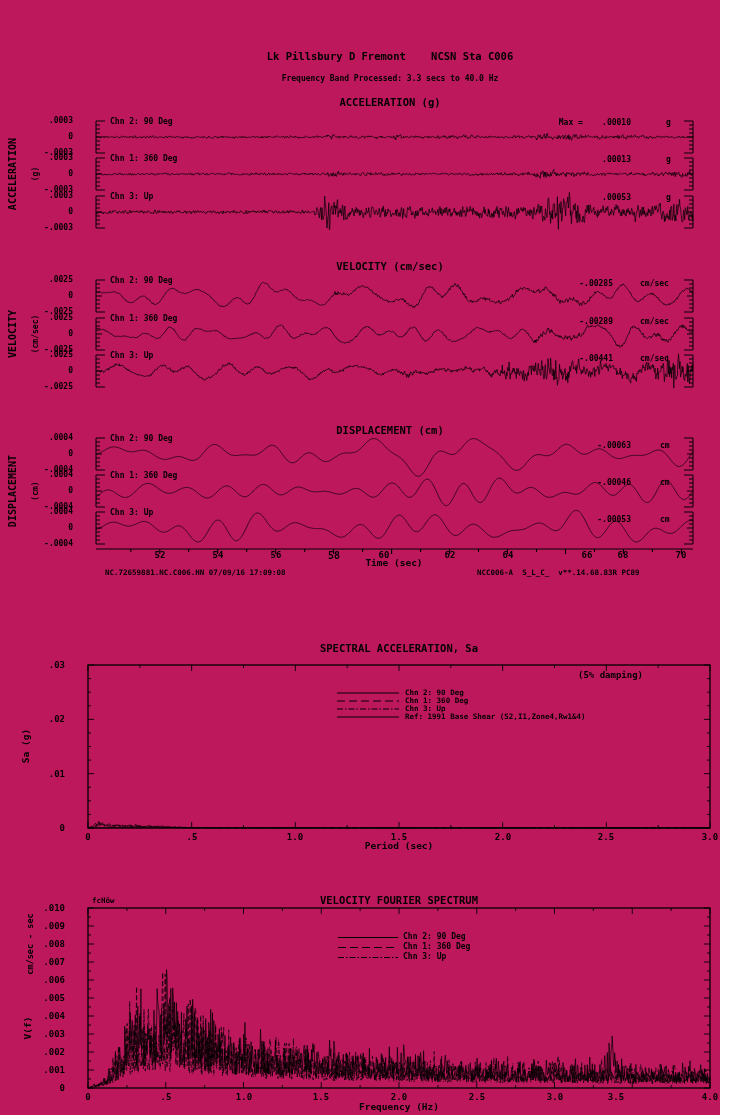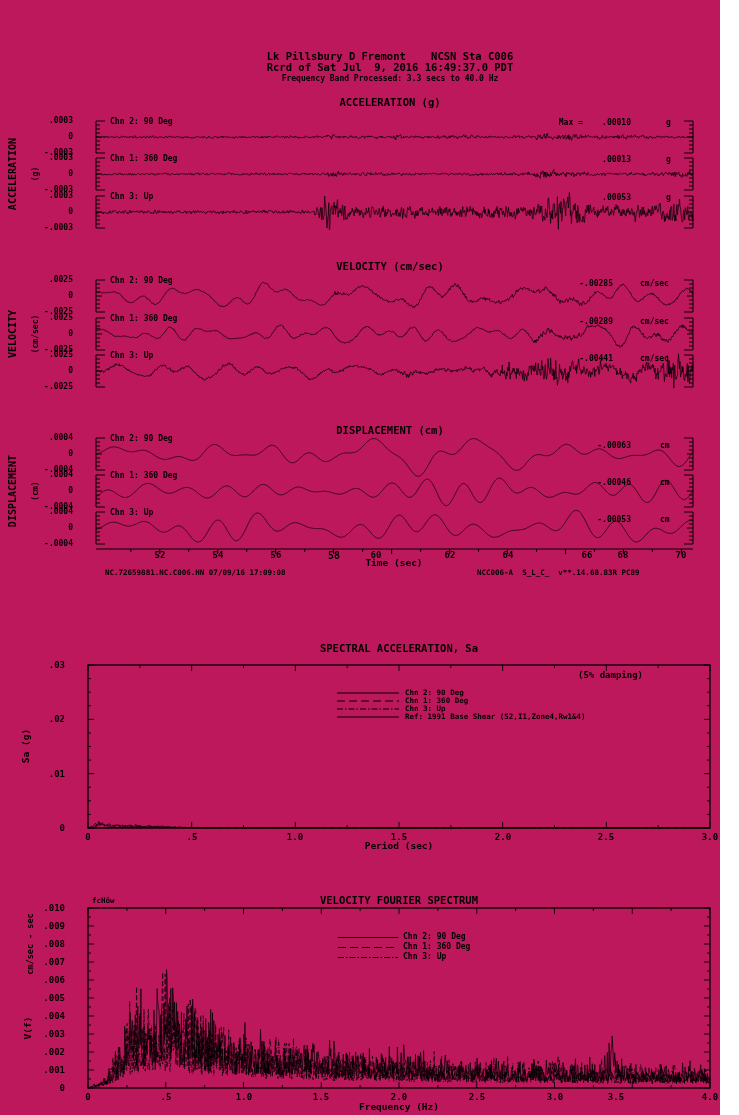--- a/index.html
+++ b/index.html
@@ -59,21 +59,20 @@
       <path d=" M88,908 v6 M88,1088 v-6 M165.75,908 v6 M165.75,1088 v-6 M243.5,908 v6 M243.5,1088 v-6 M321.25,908 v6 M321.25,1088 v-6 M399,908 v6 M399,1088 v-6 M476.75,908 v6 M476.75,1088 v-6 M554.5,908 v6 M554.5,1088 v-6 M632.25,908 v6 M632.25,1088 v-6 M710,908 v6 M710,1088 v-6 M126.875,908 v3 M126.875,1088 v-3 M204.625,908 v3 M204.625,1088 v-3 M282.375,908 v3 M282.375,1088 v-3 M360.125,908 v3 M360.125,1088 v-3 M437.875,908 v3 M437.875,1088 v-3 M515.625,908 v3 M515.625,1088 v-3 M593.375,908 v3 M593.375,1088 v-3 M671.125,908 v3 M671.125,1088 v-3 M88,1088 h6 M710,1088 h-6 M88,1070 h6 M710,1070 h-6 M88,1052 h6 M710,1052 h-6 M88,1034 h6 M710,1034 h-6 M88,1016 h6 M710,1016 h-6 M88,998 h6 M710,998 h-6 M88,980 h6 M710,980 h-6 M88,962 h6 M710,962 h-6 M88,944 h6 M710,944 h-6 M88,926 h6 M710,926 h-6 M88,908 h6 M710,908 h-6 M88,1079 h3 M710,1079 h-3 M88,1061 h3 M710,1061 h-3 M88,1043 h3 M710,1043 h-3 M88,1025 h3 M710,1025 h-3 M88,1007 h3 M710,1007 h-3 M88,989 h3 M710,989 h-3 M88,971 h3 M710,971 h-3 M88,953 h3 M710,953 h-3 M88,935 h3 M710,935 h-3 M88,917 h3 M710,917 h-3" fill="none" stroke="#000" stroke-width="0.9"></path>
       <path d="M88.0,1088.0L88.6,1087.9L89.2,1087.3L89.9,1087.2L90.5,1087.3L91.1,1086.1L91.7,1087.1L92.4,1086.6L93.0,1086.1L93.6,1085.0L94.2,1083.9L94.8,1086.1L95.5,1085.5L96.1,1085.7L96.7,1086.5L97.3,1085.4L98.0,1084.3L98.6,1086.4L99.2,1085.9L99.8,1083.5L100.5,1084.7L101.1,1082.9L101.7,1084.8L102.3,1085.0L102.9,1085.1L103.6,1078.5L104.2,1082.5L104.8,1078.2L105.4,1083.3L106.1,1081.0L106.7,1084.1L107.3,1080.4L107.9,1082.6L108.5,1069.1L109.2,1068.4L109.8,1083.5L110.4,1082.1L111.0,1078.3L111.7,1080.9L112.3,1072.4L112.9,1068.9L113.5,1071.1L114.2,1062.4L114.8,1065.2L115.4,1051.4L116.0,1080.5L116.6,1074.5L117.3,1060.8L117.9,1079.9L118.5,1077.9L119.1,1050.4L119.8,1047.7L120.4,1061.5L121.0,1071.5L121.6,1064.2L122.2,1064.6L122.9,1071.2L123.5,1074.2L124.1,1069.3L124.7,1026.0L125.4,1051.3L126.0,1065.6L126.6,1044.8L127.2,1051.5L127.8,1063.4L128.5,1065.9L129.1,1050.9L129.7,1030.5L130.3,1012.9L131.0,1053.6L131.6,1030.3L132.2,1020.5L132.8,1034.7L133.5,1059.1L134.1,1048.0L134.7,1039.2L135.3,1014.9L135.9,1028.2L136.6,1065.6L137.2,1027.0L137.8,1006.5L138.4,1046.3L139.1,1047.7L139.7,1016.3L140.3,1044.6L140.9,988.8L141.5,1053.7L142.2,1057.0L142.8,1065.0L143.4,1064.9L144.0,1026.0L144.7,1066.1L145.3,1060.5L145.9,1047.0L146.5,1043.0L147.1,1054.9L147.8,1025.4L148.4,1039.7L149.0,1028.9L149.6,1048.1L150.3,1058.3L150.9,1036.6L151.5,1049.8L152.1,1065.2L152.8,1062.1L153.4,1041.0L154.0,1010.2L154.6,1041.6L155.2,1069.7L155.9,1054.8L156.5,1035.3L157.1,988.5L157.7,1000.5L158.4,1008.2L159.0,1010.7L159.6,1028.6L160.2,1047.4L160.8,1014.5L161.5,1058.3L162.1,1051.8L162.7,1054.4L163.3,1035.9L164.0,1003.2L164.6,1040.5L165.2,1024.9L165.8,1034.2L166.5,969.5L167.1,977.2L167.7,1038.2L168.3,1029.5L168.9,1003.6L169.6,1033.8L170.2,1060.7L170.8,988.5L171.4,1052.5L172.1,1016.7L172.7,987.9L173.3,998.0L173.9,1029.7L174.5,1001.9L175.2,1048.4L175.8,1033.0L176.4,1002.6L177.0,1036.8L177.7,1011.4L178.3,1047.3L178.9,1039.5L179.5,1024.3L180.1,1058.0L180.8,1065.3L181.4,1012.3L182.0,1064.9L182.6,1058.6L183.3,1058.5L183.9,1042.9L184.5,1065.6L185.1,1048.5L185.8,1019.3L186.4,1036.1L187.0,1006.1L187.6,1048.1L188.2,1059.6L188.9,1046.9L189.5,1040.7L190.1,1059.3L190.7,1045.4L191.4,1005.8L192.0,1058.3L192.6,999.2L193.2,1012.3L193.8,1039.3L194.5,1012.3L195.1,1070.4L195.7,1049.4L196.3,1057.7L197.0,1020.9L197.6,1034.0L198.2,1065.0L198.8,1032.8L199.4,1045.0L200.1,1063.0L200.7,1059.4L201.3,1027.5L201.9,1058.3L202.6,1041.0L203.2,1026.8L203.8,1035.6L204.4,1055.3L205.1,1071.1L205.7,1018.6L206.3,1039.4L206.9,1066.7L207.5,1037.4L208.2,1071.9L208.8,1022.4L209.4,1032.7L210.0,1071.3L210.7,1009.3L211.3,1061.2L211.9,1050.0L212.5,1012.6L213.1,1064.4L213.8,1020.6L214.4,1054.1L215.0,1062.3L215.6,1060.4L216.3,1055.8L216.9,1044.6L217.5,1058.9L218.1,1034.4L218.8,1051.8L219.4,1028.7L220.0,1065.6L220.6,1041.2L221.2,1065.0L221.9,1065.4L222.5,1049.2L223.1,1072.8L223.7,1071.3L224.4,1062.2L225.0,1035.6L225.6,1068.1L226.2,1067.4L226.8,1068.9L227.5,1059.5L228.1,1046.9L228.7,1064.4L229.3,1054.4L230.0,1045.9L230.6,1036.9L231.2,1057.1L231.8,1066.5L232.4,1072.8L233.1,1065.1L233.7,1042.5L234.3,1046.6L234.9,1060.1L235.6,1075.0L236.2,1056.7L236.8,1074.0L237.4,1058.1L238.1,1051.2L238.7,1053.3L239.3,1073.3L239.9,1037.7L240.5,1041.1L241.2,1056.8L241.8,1066.1L242.4,1054.0L243.0,1073.2L243.7,1034.2L244.3,1059.7L244.9,1022.4L245.5,1043.9L246.1,1074.6L246.8,1062.2L247.4,1047.7L248.0,1063.6L248.6,1075.2L249.3,1057.6L249.9,1072.7L250.5,1062.3L251.1,1041.6L251.7,1063.3L252.4,1046.0L253.0,1055.5L253.6,1067.3L254.2,1063.3L254.9,1071.2L255.5,1050.0L256.1,1057.2L256.7,1073.4L257.4,1064.0L258.0,1073.3L258.6,1050.7L259.2,1058.5L259.8,1056.4L260.5,1029.3L261.1,1047.7L261.7,1069.3L262.3,1063.7L263.0,1041.2L263.6,1052.0L264.2,1071.4L264.8,1064.0L265.4,1074.6L266.1,1074.6L266.7,1069.7L267.3,1052.7L267.9,1073.7L268.6,1064.2L269.2,1073.9L269.8,1058.5L270.4,1059.3L271.1,1063.7L271.7,1067.3L272.3,1059.3L272.9,1056.2L273.5,1060.9L274.2,1065.0L274.8,1063.9L275.4,1040.8L276.0,1061.5L276.7,1058.6L277.3,1067.9L277.9,1062.4L278.5,1074.4L279.1,1060.7L279.8,1076.4L280.4,1077.3L281.0,1061.0L281.6,1075.4L282.3,1074.5L282.9,1069.8L283.5,1078.2L284.1,1069.8L284.7,1048.6L285.4,1063.1L286.0,1075.9L286.6,1062.0L287.2,1068.9L287.9,1061.4L288.5,1072.6L289.1,1054.9L289.7,1077.9L290.4,1052.7L291.0,1048.9L291.6,1073.6L292.2,1072.9L292.8,1067.4L293.5,1056.6L294.1,1063.6L294.7,1074.1L295.3,1072.0L296.0,1062.2L296.6,1060.1L297.2,1077.0L297.8,1072.9L298.4,1067.6L299.1,1062.5L299.7,1059.4L300.3,1067.9L300.9,1053.3L301.6,1053.8L302.2,1073.8L302.8,1061.1L303.4,1053.3L304.1,1045.2L304.7,1045.5L305.3,1071.3L305.9,1049.0L306.5,1072.0L307.2,1045.3L307.8,1069.9L308.4,1052.8L309.0,1072.3L309.7,1066.7L310.3,1060.6L310.9,1073.0L311.5,1049.6L312.1,1061.4L312.8,1043.5L313.4,1052.2L314.0,1044.6L314.6,1061.4L315.3,1072.4L315.9,1076.8L316.5,1055.3L317.1,1052.1L317.7,1067.0L318.4,1074.3L319.0,1063.7L319.6,1062.7L320.2,1073.8L320.9,1067.9L321.5,1063.0L322.1,1077.6L322.7,1058.5L323.4,1073.3L324.0,1072.4L324.6,1066.6L325.2,1060.8L325.8,1074.6L326.5,1072.0L327.1,1070.7L327.7,1064.6L328.3,1074.5L329.0,1058.2L329.6,1040.2L330.2,1056.3L330.8,1048.8L331.4,1065.0L332.1,1075.3L332.7,1059.0L333.3,1062.8L333.9,1041.1L334.6,1048.4L335.2,1061.5L335.8,1078.6L336.4,1059.5L337.0,1074.3L337.7,1067.7L338.3,1054.5L338.9,1067.6L339.5,1076.4L340.2,1060.6L340.8,1070.1L341.4,1070.8L342.0,1077.2L342.7,1069.6L343.3,1054.3L343.9,1072.4L344.5,1075.6L345.1,1067.4L345.8,1079.8L346.4,1052.9L347.0,1060.7L347.6,1075.3L348.3,1079.3L348.9,1064.8L349.5,1075.2L350.1,1062.0L350.7,1066.2L351.4,1080.1L352.0,1078.4L352.6,1060.4L353.2,1055.7L353.9,1067.8L354.5,1069.8L355.1,1065.2L355.7,1056.3L356.4,1076.2L357.0,1071.1L357.6,1056.6L358.2,1056.2L358.8,1068.6L359.5,1071.8L360.1,1070.8L360.7,1073.1L361.3,1071.4L362.0,1077.1L362.6,1073.8L363.2,1054.4L363.8,1073.0L364.4,1057.4L365.1,1075.2L365.7,1064.7L366.3,1070.8L366.9,1071.9L367.6,1066.3L368.2,1068.4L368.8,1075.5L369.4,1048.4L370.0,1073.5L370.7,1078.8L371.3,1075.7L371.9,1071.3L372.5,1072.9L373.2,1072.5L373.8,1065.7L374.4,1079.2L375.0,1078.7L375.7,1069.5L376.3,1057.2L376.9,1063.3L377.5,1059.5L378.1,1064.9L378.8,1072.1L379.4,1063.6L380.0,1080.5L380.6,1075.2L381.3,1053.6L381.9,1067.5L382.5,1069.4L383.1,1078.2L383.7,1076.8L384.4,1062.3L385.0,1071.1L385.6,1057.5L386.2,1071.9L386.9,1077.4L387.5,1071.0L388.1,1075.0L388.7,1066.3L389.3,1046.7L390.0,1070.0L390.6,1072.0L391.2,1077.5L391.8,1074.6L392.5,1065.4L393.1,1071.7L393.7,1079.3L394.3,1066.5L395.0,1069.1L395.6,1064.8L396.2,1062.8L396.8,1073.0L397.4,1047.3L398.1,1066.8L398.7,1079.2L399.3,1080.5L399.9,1081.1L400.6,1063.8L401.2,1052.8L401.8,1080.8L402.4,1080.7L403.0,1066.1L403.7,1044.7L404.3,1052.7L404.9,1061.6L405.5,1061.0L406.2,1065.4L406.8,1075.8L407.4,1069.4L408.0,1056.5L408.7,1064.2L409.3,1076.7L409.9,1057.5L410.5,1056.4L411.1,1070.5L411.8,1075.0L412.4,1079.8L413.0,1073.1L413.6,1061.5L414.3,1067.8L414.9,1067.9L415.5,1054.3L416.1,1079.3L416.7,1078.1L417.4,1078.4L418.0,1055.8L418.6,1067.0L419.2,1070.8L419.9,1058.6L420.5,1052.5L421.1,1058.2L421.7,1081.1L422.3,1076.7L423.0,1072.7L423.6,1050.7L424.2,1077.2L424.8,1060.8L425.5,1072.6L426.1,1069.7L426.7,1078.6L427.3,1070.5L428.0,1080.1L428.6,1070.5L429.2,1066.7L429.8,1075.0L430.4,1075.1L431.1,1069.4L431.7,1077.2L432.3,1079.0L432.9,1077.0L433.6,1069.2L434.2,1075.3L434.8,1080.6L435.4,1077.1L436.0,1079.3L436.7,1080.1L437.3,1074.2L437.9,1081.4L438.5,1075.7L439.2,1074.1L439.8,1077.8L440.4,1075.0L441.0,1058.9L441.6,1079.5L442.3,1071.8L442.9,1077.9L443.5,1073.0L444.1,1078.3L444.8,1058.8L445.4,1055.1L446.0,1063.9L446.6,1073.1L447.3,1060.7L447.9,1070.0L448.5,1073.7L449.1,1068.0L449.7,1066.4L450.4,1066.3L451.0,1070.9L451.6,1068.9L452.2,1071.1L452.9,1079.4L453.5,1076.7L454.1,1074.6L454.7,1072.7L455.3,1079.7L456.0,1078.4L456.6,1078.4L457.2,1081.3L457.8,1080.0L458.5,1065.9L459.1,1077.7L459.7,1064.7L460.3,1069.8L461.0,1077.8L461.6,1061.3L462.2,1072.8L462.8,1076.5L463.4,1080.3L464.1,1078.1L464.7,1074.7L465.3,1068.7L465.9,1065.2L466.6,1082.2L467.2,1075.5L467.8,1077.2L468.4,1081.5L469.0,1072.5L469.7,1069.6L470.3,1062.6L470.9,1074.0L471.5,1080.5L472.2,1072.8L472.8,1080.1L473.4,1069.3L474.0,1070.5L474.6,1078.3L475.3,1066.4L475.9,1072.8L476.5,1073.1L477.1,1058.1L477.8,1078.8L478.4,1078.3L479.0,1064.4L479.6,1081.6L480.3,1077.7L480.9,1075.8L481.5,1077.1L482.1,1073.6L482.7,1073.3L483.4,1075.9L484.0,1080.4L484.6,1079.8L485.2,1082.4L485.9,1071.3L486.5,1069.7L487.1,1079.8L487.7,1072.1L488.3,1077.3L489.0,1069.2L489.6,1067.2L490.2,1072.1L490.8,1079.1L491.5,1060.1L492.1,1078.1L492.7,1078.7L493.3,1075.3L493.9,1079.8L494.6,1077.1L495.2,1072.8L495.8,1062.9L496.4,1058.3L497.1,1080.1L497.7,1081.5L498.3,1061.0L498.9,1068.2L499.6,1078.4L500.2,1075.7L500.8,1078.3L501.4,1073.3L502.0,1064.7L502.7,1079.7L503.3,1064.6L503.9,1061.3L504.5,1079.4L505.2,1075.1L505.8,1077.3L506.4,1075.1L507.0,1069.6L507.6,1063.5L508.3,1073.4L508.9,1078.2L509.5,1080.0L510.1,1080.8L510.8,1078.9L511.4,1071.0L512.0,1067.0L512.6,1079.1L513.3,1077.4L513.9,1077.6L514.5,1078.1L515.1,1070.2L515.7,1075.0L516.4,1081.8L517.0,1075.0L517.6,1068.2L518.2,1082.5L518.9,1064.0L519.5,1072.5L520.1,1061.5L520.7,1076.5L521.3,1081.3L522.0,1082.0L522.6,1078.1L523.2,1078.5L523.8,1081.6L524.5,1068.8L525.1,1074.0L525.7,1080.3L526.3,1081.0L526.9,1081.1L527.6,1076.1L528.2,1073.2L528.8,1071.6L529.4,1077.7L530.1,1071.1L530.7,1080.0L531.3,1078.7L531.9,1063.5L532.6,1074.4L533.2,1079.9L533.8,1059.2L534.4,1077.2L535.0,1075.9L535.7,1066.6L536.3,1077.3L536.9,1067.7L537.5,1075.9L538.2,1080.8L538.8,1065.9L539.4,1080.2L540.0,1080.3L540.6,1069.8L541.3,1067.0L541.9,1074.6L542.5,1068.9L543.1,1077.3L543.8,1075.8L544.4,1076.7L545.0,1082.1L545.6,1079.5L546.3,1060.0L546.9,1068.4L547.5,1075.1L548.1,1071.6L548.7,1067.3L549.4,1072.6L550.0,1074.9L550.6,1078.2L551.2,1077.8L551.9,1079.7L552.5,1079.5L553.1,1082.7L553.7,1080.2L554.3,1071.9L555.0,1063.1L555.6,1063.3L556.2,1070.3L556.8,1079.5L557.5,1074.0L558.1,1069.2L558.7,1075.6L559.3,1075.7L559.9,1080.2L560.6,1077.5L561.2,1083.0L561.8,1082.7L562.4,1078.9L563.1,1062.6L563.7,1074.9L564.3,1081.6L564.9,1074.5L565.6,1082.3L566.2,1071.4L566.8,1070.4L567.4,1081.5L568.0,1076.1L568.7,1081.5L569.3,1076.1L569.9,1074.3L570.5,1065.8L571.2,1069.9L571.8,1075.8L572.4,1082.8L573.0,1066.0L573.6,1073.6L574.3,1082.5L574.9,1066.9L575.5,1058.8L576.1,1081.0L576.8,1077.1L577.4,1064.9L578.0,1066.9L578.6,1080.4L579.2,1075.5L579.9,1073.0L580.5,1079.3L581.1,1067.4L581.7,1080.3L582.4,1076.5L583.0,1079.8L583.6,1075.3L584.2,1080.7L584.9,1064.9L585.5,1080.4L586.1,1077.8L586.7,1080.2L587.3,1064.7L588.0,1082.4L588.6,1072.9L589.2,1070.2L589.8,1057.2L590.5,1080.7L591.1,1070.4L591.7,1077.4L592.3,1063.7L592.9,1082.5L593.6,1078.8L594.2,1080.8L594.8,1064.5L595.4,1081.0L596.1,1082.6L596.7,1075.5L597.3,1072.6L597.9,1078.7L598.6,1081.3L599.2,1075.1L599.8,1064.6L600.4,1068.6L601.0,1082.8L601.7,1072.3L602.3,1075.7L602.9,1071.4L603.5,1079.6L604.2,1066.5L604.8,1055.6L605.4,1069.5L606.0,1080.3L606.6,1080.6L607.3,1052.5L607.9,1072.5L608.5,1079.7L609.1,1042.9L609.8,1072.4L610.4,1067.8L611.0,1050.5L611.6,1049.5L612.2,1035.9L612.9,1049.4L613.5,1066.2L614.1,1063.6L614.7,1052.7L615.4,1061.8L616.0,1073.1L616.6,1070.4L617.2,1060.9L617.9,1076.8L618.5,1064.6L619.1,1077.5L619.7,1069.3L620.3,1074.5L621.0,1080.2L621.6,1058.7L622.2,1077.2L622.8,1066.0L623.5,1080.4L624.1,1078.2L624.7,1066.3L625.3,1066.8L625.9,1065.6L626.6,1072.4L627.2,1078.0L627.8,1076.5L628.4,1082.1L629.1,1079.9L629.7,1076.3L630.3,1072.6L630.9,1063.3L631.5,1078.5L632.2,1076.4L632.8,1077.8L633.4,1073.9L634.0,1082.3L634.7,1076.7L635.3,1082.5L635.9,1064.4L636.5,1078.8L637.2,1079.3L637.8,1077.0L638.4,1076.7L639.0,1077.0L639.6,1077.5L640.3,1080.1L640.9,1081.3L641.5,1074.4L642.1,1071.3L642.8,1071.7L643.4,1082.2L644.0,1081.2L644.6,1075.4L645.2,1078.1L645.9,1081.7L646.5,1072.0L647.1,1074.7L647.7,1074.5L648.4,1073.4L649.0,1077.0L649.6,1077.5L650.2,1080.7L650.9,1077.7L651.5,1068.9L652.1,1077.0L652.7,1071.9L653.3,1079.7L654.0,1071.6L654.6,1075.9L655.2,1082.3L655.8,1080.5L656.5,1075.9L657.1,1074.9L657.7,1081.3L658.3,1076.5L658.9,1072.3L659.6,1078.9L660.2,1082.5L660.8,1064.3L661.4,1065.7L662.1,1083.0L662.7,1080.5L663.3,1077.6L663.9,1074.4L664.5,1070.3L665.2,1066.8L665.8,1067.7L666.4,1065.8L667.0,1081.9L667.7,1079.9L668.3,1077.0L668.9,1075.4L669.5,1079.2L670.2,1081.5L670.8,1075.4L671.4,1076.0L672.0,1080.7L672.6,1080.5L673.3,1067.0L673.9,1082.5L674.5,1075.4L675.1,1080.6L675.8,1076.6L676.4,1083.5L677.0,1074.1L677.6,1079.3L678.2,1073.8L678.9,1081.2L679.5,1072.6L680.1,1080.3L680.7,1077.5L681.4,1081.0L682.0,1078.7L682.6,1062.9L683.2,1072.3L683.8,1071.1L684.5,1083.4L685.1,1067.1L685.7,1073.4L686.3,1071.9L687.0,1079.7L687.6,1079.9L688.2,1073.9L688.8,1066.1L689.5,1070.9L690.1,1060.7L690.7,1080.8L691.3,1081.7L691.9,1071.2L692.6,1083.4L693.2,1075.4L693.8,1081.2L694.4,1068.4L695.1,1071.4L695.7,1077.1L696.3,1080.3L696.9,1073.6L697.5,1074.3L698.2,1081.7L698.8,1079.9L699.4,1070.6L700.0,1073.3L700.7,1064.6L701.3,1077.1L701.9,1079.6L702.5,1073.7L703.2,1073.0L703.8,1082.9L704.4,1068.6L705.0,1076.8L705.6,1081.6L706.3,1077.4L706.9,1081.9L707.5,1073.3L708.1,1081.9L708.8,1083.0L709.4,1082.6L710.0,1078.0" fill="none" stroke="#000" stroke-width="0.7"></path>
       <path d="M88.0,1088.0L88.6,1087.8L89.2,1087.8L89.9,1087.5L90.5,1087.6L91.1,1087.0L91.7,1086.7L92.4,1087.5L93.0,1086.9L93.6,1085.4L94.2,1086.4L94.8,1086.1L95.5,1087.2L96.1,1086.8L96.7,1085.4L97.3,1086.6L98.0,1086.0L98.6,1084.2L99.2,1086.1L99.8,1086.6L100.5,1085.9L101.1,1081.9L101.7,1082.3L102.3,1085.7L102.9,1085.0L103.6,1086.0L104.2,1084.1L104.8,1082.8L105.4,1085.0L106.1,1081.4L106.7,1085.2L107.3,1078.4L107.9,1084.0L108.5,1075.5L109.2,1080.2L109.8,1078.8L110.4,1076.4L111.0,1075.8L111.7,1078.8L112.3,1076.4L112.9,1082.6L113.5,1068.4L114.2,1072.8L114.8,1072.1L115.4,1066.2L116.0,1055.3L116.6,1062.8L117.3,1078.1L117.9,1069.9L118.5,1065.7L119.1,1045.8L119.8,1059.1L120.4,1073.7L121.0,1075.0L121.6,1072.5L122.2,1061.9L122.9,1058.8L123.5,1070.1L124.1,1055.9L124.7,1069.7L125.4,1062.3L126.0,1045.2L126.6,1027.5L127.2,1023.5L127.8,1049.8L128.5,1056.3L129.1,1043.1L129.7,1001.4L130.3,1049.4L131.0,1043.2L131.6,1030.4L132.2,1052.2L132.8,1045.6L133.5,1038.4L134.1,1025.1L134.7,1070.7L135.3,1066.0L135.9,1037.5L136.6,986.5L137.2,1064.7L137.8,1036.1L138.4,1058.6L139.1,1029.3L139.7,1013.6L140.3,1016.9L140.9,1042.4L141.5,1048.4L142.2,1030.6L142.8,1053.0L143.4,1068.8L144.0,1009.6L144.7,1055.2L145.3,1071.1L145.9,1033.5L146.5,1051.5L147.1,1052.0L147.8,1022.6L148.4,1009.2L149.0,1027.3L149.6,1039.6L150.3,1056.0L150.9,1035.1L151.5,1051.4L152.1,1044.1L152.8,1038.6L153.4,1033.6L154.0,1062.8L154.6,1046.1L155.2,1031.5L155.9,1059.9L156.5,1041.6L157.1,1062.8L157.7,1051.1L158.4,1053.3L159.0,1064.7L159.6,1055.9L160.2,1058.7L160.8,1035.2L161.5,1062.0L162.1,993.7L162.7,972.3L163.3,1010.0L164.0,1061.4L164.6,1011.6L165.2,974.2L165.8,1011.0L166.5,1039.9L167.1,1068.0L167.7,1013.9L168.3,1027.6L168.9,1049.8L169.6,997.3L170.2,1053.2L170.8,1058.4L171.4,1045.6L172.1,1047.2L172.7,1032.5L173.3,1035.3L173.9,1023.7L174.5,1042.4L175.2,1022.6L175.8,1030.7L176.4,1039.3L177.0,1064.3L177.7,1066.5L178.3,1020.7L178.9,1024.2L179.5,1067.2L180.1,1053.8L180.8,1032.7L181.4,1041.0L182.0,1030.5L182.6,1034.1L183.3,1033.1L183.9,1013.5L184.5,1069.2L185.1,1064.3L185.8,1029.4L186.4,1054.8L187.0,1065.8L187.6,1060.5L188.2,1004.0L188.9,1070.5L189.5,1032.0L190.1,998.8L190.7,1008.4L191.4,1050.3L192.0,1016.0L192.6,1028.9L193.2,1065.8L193.8,1039.4L194.5,1058.3L195.1,1007.9L195.7,1007.7L196.3,1057.3L197.0,1029.3L197.6,1016.9L198.2,1058.0L198.8,1044.2L199.4,1035.8L200.1,1061.2L200.7,1015.2L201.3,1072.7L201.9,1054.7L202.6,1038.0L203.2,1054.8L203.8,1041.6L204.4,1030.6L205.1,1035.1L205.7,1071.3L206.3,1058.7L206.9,1060.4L207.5,1069.2L208.2,1066.9L208.8,1031.4L209.4,1034.4L210.0,1070.9L210.7,1056.1L211.3,1067.8L211.9,1034.4L212.5,1058.2L213.1,1051.0L213.8,1043.1L214.4,1051.3L215.0,1058.5L215.6,1026.4L216.3,1065.4L216.9,1047.9L217.5,1050.0L218.1,1048.1L218.8,1057.7L219.4,1043.7L220.0,1055.9L220.6,1070.7L221.2,1068.4L221.9,1031.8L222.5,1041.7L223.1,1039.6L223.7,1027.5L224.4,1059.7L225.0,1048.2L225.6,1055.3L226.2,1065.7L226.8,1050.6L227.5,1075.5L228.1,1049.3L228.7,1045.8L229.3,1063.2L230.0,1070.8L230.6,1059.9L231.2,1049.5L231.8,1064.6L232.4,1063.5L233.1,1052.4L233.7,1043.9L234.3,1072.7L234.9,1074.7L235.6,1051.6L236.2,1047.6L236.8,1071.4L237.4,1056.1L238.1,1058.0L238.7,1043.8L239.3,1041.2L239.9,1060.6L240.5,1056.9L241.2,1064.2L241.8,1072.9L242.4,1056.0L243.0,1064.1L243.7,1068.5L244.3,1072.0L244.9,1056.1L245.5,1061.9L246.1,1062.4L246.8,1074.1L247.4,1055.8L248.0,1043.9L248.6,1057.8L249.3,1044.2L249.9,1071.5L250.5,1060.7L251.1,1056.7L251.7,1076.8L252.4,1069.1L253.0,1071.8L253.6,1073.8L254.2,1072.3L254.9,1049.2L255.5,1054.5L256.1,1069.1L256.7,1064.2L257.4,1063.6L258.0,1064.3L258.6,1070.4L259.2,1049.3L259.8,1049.8L260.5,1073.5L261.1,1071.5L261.7,1041.2L262.3,1074.2L263.0,1063.1L263.6,1044.3L264.2,1072.8L264.8,1045.5L265.4,1073.2L266.1,1050.0L266.7,1077.1L267.3,1062.6L267.9,1074.9L268.6,1052.2L269.2,1050.8L269.8,1039.4L270.4,1039.2L271.1,1057.8L271.7,1059.9L272.3,1077.4L272.9,1063.8L273.5,1072.0L274.2,1072.9L274.8,1065.7L275.4,1047.7L276.0,1037.4L276.7,1074.4L277.3,1055.1L277.9,1078.8L278.5,1063.2L279.1,1069.9L279.8,1069.6L280.4,1072.0L281.0,1074.9L281.6,1073.3L282.3,1069.6L282.9,1074.9L283.5,1051.4L284.1,1072.1L284.7,1043.2L285.4,1069.9L286.0,1045.6L286.6,1043.3L287.2,1061.2L287.9,1061.9L288.5,1059.6L289.1,1043.5L289.7,1075.3L290.4,1048.2L291.0,1067.7L291.6,1079.1L292.2,1077.2L292.8,1051.2L293.5,1069.5L294.1,1062.5L294.7,1055.9L295.3,1053.7L296.0,1048.3L296.6,1046.9L297.2,1053.7L297.8,1059.9L298.4,1064.5L299.1,1048.7L299.7,1067.5L300.3,1066.7L300.9,1053.5L301.6,1078.7L302.2,1075.4L302.8,1078.9L303.4,1079.9L304.1,1076.7L304.7,1065.2L305.3,1058.1L305.9,1072.1L306.5,1078.6L307.2,1056.7L307.8,1049.2L308.4,1052.0L309.0,1071.9L309.7,1077.1L310.3,1059.2L310.9,1070.4L311.5,1074.1L312.1,1076.3L312.8,1078.9L313.4,1080.0L314.0,1060.8L314.6,1068.8L315.3,1062.0L315.9,1076.6L316.5,1077.8L317.1,1062.7L317.7,1058.3L318.4,1051.5L319.0,1061.4L319.6,1069.0L320.2,1066.3L320.9,1066.8L321.5,1068.6L322.1,1067.9L322.7,1059.2L323.4,1073.3L324.0,1056.8L324.6,1062.5L325.2,1056.4L325.8,1056.6L326.5,1073.0L327.1,1056.2L327.7,1075.6L328.3,1056.6L329.0,1069.5L329.6,1071.0L330.2,1077.8L330.8,1069.1L331.4,1076.2L332.1,1068.0L332.7,1067.8L333.3,1080.6L333.9,1052.2L334.6,1078.2L335.2,1077.6L335.8,1079.0L336.4,1079.1L337.0,1055.7L337.7,1065.2L338.3,1078.7L338.9,1052.1L339.5,1058.5L340.2,1072.0L340.8,1070.3L341.4,1075.2L342.0,1059.5L342.7,1060.5L343.3,1075.6L343.9,1070.9L344.5,1061.3L345.1,1061.1L345.8,1077.6L346.4,1057.4L347.0,1071.3L347.6,1055.7L348.3,1077.4L348.9,1073.6L349.5,1080.4L350.1,1077.8L350.7,1069.0L351.4,1073.3L352.0,1079.6L352.6,1059.6L353.2,1069.4L353.9,1071.9L354.5,1077.6L355.1,1079.1L355.7,1080.2L356.4,1080.3L357.0,1077.1L357.6,1080.2L358.2,1073.2L358.8,1078.1L359.5,1069.5L360.1,1059.6L360.7,1052.8L361.3,1068.4L362.0,1056.2L362.6,1079.3L363.2,1052.9L363.8,1071.4L364.4,1059.8L365.1,1074.6L365.7,1075.8L366.3,1071.4L366.9,1070.8L367.6,1074.0L368.2,1068.1L368.8,1070.8L369.4,1077.1L370.0,1059.8L370.7,1060.8L371.3,1069.3L371.9,1075.1L372.5,1056.3L373.2,1064.1L373.8,1063.9L374.4,1072.0L375.0,1080.8L375.7,1074.3L376.3,1080.8L376.9,1063.0L377.5,1075.2L378.1,1065.8L378.8,1068.5L379.4,1077.3L380.0,1074.0L380.6,1063.5L381.3,1066.0L381.9,1077.5L382.5,1077.3L383.1,1057.6L383.7,1060.3L384.4,1076.9L385.0,1063.7L385.6,1079.7L386.2,1069.1L386.9,1077.9L387.5,1071.6L388.1,1066.6L388.7,1066.4L389.3,1060.5L390.0,1070.5L390.6,1071.7L391.2,1062.2L391.8,1062.0L392.5,1078.2L393.1,1061.7L393.7,1070.6L394.3,1061.9L395.0,1069.5L395.6,1073.7L396.2,1079.6L396.8,1077.9L397.4,1068.9L398.1,1074.5L398.7,1069.4L399.3,1077.6L399.9,1078.0L400.6,1079.7L401.2,1079.0L401.8,1073.2L402.4,1072.5L403.0,1070.4L403.7,1079.9L404.3,1062.6L404.9,1079.6L405.5,1073.3L406.2,1074.1L406.8,1068.2L407.4,1056.9L408.0,1076.7L408.7,1079.4L409.3,1067.9L409.9,1072.5L410.5,1067.9L411.1,1073.5L411.8,1079.8L412.4,1070.8L413.0,1076.6L413.6,1074.5L414.3,1077.6L414.9,1063.3L415.5,1062.0L416.1,1074.9L416.7,1076.3L417.4,1069.8L418.0,1071.7L418.6,1067.7L419.2,1075.1L419.9,1057.6L420.5,1079.4L421.1,1064.1L421.7,1064.3L422.3,1075.3L423.0,1061.8L423.6,1076.4L424.2,1074.7L424.8,1072.6L425.5,1075.2L426.1,1072.7L426.7,1068.4L427.3,1075.7L428.0,1079.6L428.6,1081.8L429.2,1065.8L429.8,1065.9L430.4,1077.0L431.1,1079.4L431.7,1079.1L432.3,1067.4L432.9,1077.5L433.6,1067.8L434.2,1051.5L434.8,1079.9L435.4,1081.4L436.0,1079.7L436.7,1068.7L437.3,1082.0L437.9,1081.8L438.5,1071.3L439.2,1065.0L439.8,1074.7L440.4,1075.1L441.0,1066.0L441.6,1056.4L442.3,1075.7L442.9,1076.1L443.5,1069.8L444.1,1066.9L444.8,1081.5L445.4,1081.1L446.0,1079.0L446.6,1078.4L447.3,1071.0L447.9,1080.2L448.5,1067.0L449.1,1081.5L449.7,1071.6L450.4,1080.5L451.0,1081.9L451.6,1065.9L452.2,1079.4L452.9,1063.6L453.5,1070.7L454.1,1065.3L454.7,1071.9L455.3,1067.5L456.0,1067.4L456.6,1076.7L457.2,1074.2L457.8,1075.6L458.5,1073.9L459.1,1080.3L459.7,1071.1L460.3,1072.8L461.0,1061.7L461.6,1062.9L462.2,1069.2L462.8,1073.0L463.4,1066.8L464.1,1078.7L464.7,1079.1L465.3,1071.0L465.9,1067.1L466.6,1078.8L467.2,1073.4L467.8,1073.9L468.4,1064.6L469.0,1078.9L469.7,1078.1L470.3,1078.8L470.9,1081.4L471.5,1073.9L472.2,1082.2L472.8,1074.8L473.4,1080.2L474.0,1076.7L474.6,1080.9L475.3,1061.9L475.9,1075.8L476.5,1072.9L477.1,1065.4L477.8,1076.1L478.4,1072.9L479.0,1068.4L479.6,1073.0L480.3,1062.7L480.9,1078.2L481.5,1080.5L482.1,1082.6L482.7,1073.6L483.4,1067.6L484.0,1069.3L484.6,1069.4L485.2,1070.9L485.9,1081.1L486.5,1072.3L487.1,1080.8L487.7,1067.6L488.3,1065.9L489.0,1077.0L489.6,1068.5L490.2,1064.4L490.8,1078.7L491.5,1064.8L492.1,1078.2L492.7,1073.7L493.3,1070.6L493.9,1069.5L494.6,1080.4L495.2,1072.4L495.8,1063.0L496.4,1072.7L497.1,1072.4L497.7,1076.7L498.3,1076.0L498.9,1076.6L499.6,1069.9L500.2,1070.2L500.8,1082.6L501.4,1078.7L502.0,1073.6L502.7,1077.9L503.3,1079.0L503.9,1073.9L504.5,1082.2L505.2,1075.7L505.8,1071.0L506.4,1074.8L507.0,1067.4L507.6,1055.8L508.3,1077.0L508.9,1081.7L509.5,1077.4L510.1,1080.7L510.8,1081.8L511.4,1075.8L512.0,1075.4L512.6,1073.0L513.3,1076.4L513.9,1071.0L514.5,1073.5L515.1,1078.7L515.7,1081.5L516.4,1082.8L517.0,1075.7L517.6,1070.8L518.2,1067.6L518.9,1081.1L519.5,1082.5L520.1,1081.3L520.7,1080.5L521.3,1074.8L522.0,1081.3L522.6,1063.8L523.2,1080.4L523.8,1061.3L524.5,1076.8L525.1,1076.8L525.7,1075.7L526.3,1081.6L526.9,1081.1L527.6,1078.5L528.2,1075.2L528.8,1074.5L529.4,1077.3L530.1,1074.1L530.7,1077.4L531.3,1074.2L531.9,1064.0L532.6,1070.2L533.2,1079.9L533.8,1076.3L534.4,1060.1L535.0,1072.4L535.7,1080.6L536.3,1065.4L536.9,1073.7L537.5,1070.2L538.2,1061.1L538.8,1079.8L539.4,1070.0L540.0,1065.6L540.6,1083.1L541.3,1076.0L541.9,1079.9L542.5,1079.9L543.1,1076.4L543.8,1071.2L544.4,1080.8L545.0,1076.4L545.6,1081.0L546.3,1076.1L546.9,1081.6L547.5,1081.7L548.1,1077.2L548.7,1077.6L549.4,1062.8L550.0,1063.9L550.6,1081.5L551.2,1071.6L551.9,1073.4L552.5,1066.8L553.1,1076.2L553.7,1065.7L554.3,1062.9L555.0,1077.0L555.6,1069.6L556.2,1076.1L556.8,1063.6L557.5,1061.3L558.1,1055.9L558.7,1069.8L559.3,1060.2L559.9,1074.2L560.6,1081.5L561.2,1079.9L561.8,1082.4L562.4,1079.6L563.1,1074.4L563.7,1069.1L564.3,1073.9L564.9,1076.7L565.6,1075.2L566.2,1070.7L566.8,1070.4L567.4,1081.6L568.0,1078.6L568.7,1081.9L569.3,1079.5L569.9,1076.0L570.5,1069.6L571.2,1074.5L571.8,1072.1L572.4,1065.7L573.0,1082.6L573.6,1074.8L574.3,1064.7L574.9,1078.6L575.5,1072.1L576.1,1078.2L576.8,1074.5L577.4,1074.0L578.0,1079.3L578.6,1074.4L579.2,1073.3L579.9,1081.1L580.5,1077.9L581.1,1067.0L581.7,1070.7L582.4,1070.7L583.0,1076.0L583.6,1077.0L584.2,1074.2L584.9,1076.8L585.5,1076.5L586.1,1075.7L586.7,1077.5L587.3,1080.5L588.0,1073.0L588.6,1074.6L589.2,1077.7L589.8,1068.9L590.5,1075.2L591.1,1072.2L591.7,1074.6L592.3,1079.8L592.9,1082.6L593.6,1070.4L594.2,1078.4L594.8,1072.2L595.4,1079.4L596.1,1078.3L596.7,1081.8L597.3,1082.7L597.9,1072.5L598.6,1072.9L599.2,1078.5L599.8,1073.6L600.4,1068.0L601.0,1065.6L601.7,1059.3L602.3,1080.7L602.9,1070.1L603.5,1082.3L604.2,1071.1L604.8,1073.5L605.4,1077.0L606.0,1077.7L606.6,1074.0L607.3,1083.3L607.9,1081.2L608.5,1075.5L609.1,1076.2L609.8,1076.3L610.4,1066.4L611.0,1076.6L611.6,1070.5L612.2,1078.4L612.9,1076.7L613.5,1076.3L614.1,1078.6L614.7,1076.2L615.4,1060.2L616.0,1074.3L616.6,1081.0L617.2,1073.6L617.9,1078.4L618.5,1064.9L619.1,1076.2L619.7,1076.6L620.3,1075.7L621.0,1071.5L621.6,1082.8L622.2,1075.5L622.8,1076.2L623.5,1079.2L624.1,1080.3L624.7,1070.7L625.3,1081.0L625.9,1077.1L626.6,1075.9L627.2,1081.0L627.8,1068.1L628.4,1083.0L629.1,1069.0L629.7,1083.1L630.3,1083.3L630.9,1082.1L631.5,1069.1L632.2,1068.6L632.8,1082.3L633.4,1074.6L634.0,1081.1L634.7,1077.0L635.3,1077.5L635.9,1081.7L636.5,1071.7L637.2,1071.3L637.8,1070.7L638.4,1075.9L639.0,1074.9L639.6,1081.9L640.3,1064.7L640.9,1064.4L641.5,1082.2L642.1,1068.8L642.8,1079.9L643.4,1072.2L644.0,1080.2L644.6,1079.4L645.2,1067.5L645.9,1074.1L646.5,1081.6L647.1,1077.0L647.7,1082.2L648.4,1074.8L649.0,1066.7L649.6,1076.3L650.2,1076.7L650.9,1077.5L651.5,1081.7L652.1,1080.3L652.7,1083.4L653.3,1077.0L654.0,1073.7L654.6,1075.4L655.2,1074.5L655.8,1067.7L656.5,1081.4L657.1,1076.3L657.7,1080.6L658.3,1080.6L658.9,1076.8L659.6,1067.7L660.2,1064.2L660.8,1081.5L661.4,1076.9L662.1,1080.2L662.7,1076.2L663.3,1071.7L663.9,1079.9L664.5,1082.8L665.2,1067.4L665.8,1079.1L666.4,1081.8L667.0,1072.6L667.7,1077.2L668.3,1069.7L668.9,1073.6L669.5,1074.5L670.2,1080.6L670.8,1077.5L671.4,1074.7L672.0,1071.1L672.6,1073.2L673.3,1065.3L673.9,1067.5L674.5,1065.1L675.1,1069.1L675.8,1079.2L676.4,1082.9L677.0,1077.7L677.6,1082.7L678.2,1072.2L678.9,1083.7L679.5,1082.3L680.1,1077.1L680.7,1081.4L681.4,1073.9L682.0,1077.7L682.6,1074.8L683.2,1077.3L683.8,1082.1L684.5,1082.6L685.1,1078.4L685.7,1078.5L686.3,1073.2L687.0,1082.3L687.6,1074.1L688.2,1073.1L688.8,1077.6L689.5,1075.3L690.1,1074.3L690.7,1082.3L691.3,1082.3L691.9,1070.6L692.6,1077.2L693.2,1079.9L693.8,1072.1L694.4,1076.8L695.1,1077.5L695.7,1083.8L696.3,1080.0L696.9,1078.5L697.5,1073.8L698.2,1075.4L698.8,1077.1L699.4,1078.7L700.0,1080.1L700.7,1076.7L701.3,1081.1L701.9,1068.3L702.5,1081.7L703.2,1072.6L703.8,1077.1L704.4,1074.5L705.0,1081.5L705.6,1069.5L706.3,1081.1L706.9,1082.5L707.5,1078.6L708.1,1076.6L708.8,1077.6L709.4,1076.7L710.0,1083.1" fill="none" stroke="#000" stroke-width="0.7" stroke-dasharray="5,2.5"></path>
       <path d="M88.0,1088.0L88.6,1087.9L89.2,1087.8L89.9,1087.3L90.5,1087.6L91.1,1087.0L91.7,1087.3L92.4,1087.2L93.0,1086.6L93.6,1087.2L94.2,1086.1L94.8,1086.4L95.5,1085.9L96.1,1086.3L96.7,1084.3L97.3,1085.7L98.0,1085.2L98.6,1085.7L99.2,1083.5L99.8,1085.5L100.5,1085.7L101.1,1082.7L101.7,1082.1L102.3,1085.7L102.9,1082.7L103.6,1081.8L104.2,1082.2L104.8,1083.4L105.4,1082.8L106.1,1084.3L106.7,1084.9L107.3,1082.1L107.9,1076.4L108.5,1074.1L109.2,1073.7L109.8,1069.2L110.4,1082.6L111.0,1068.6L111.7,1068.0L112.3,1072.0L112.9,1057.3L113.5,1077.5L114.2,1066.8L114.8,1077.7L115.4,1080.8L116.0,1069.6L116.6,1074.1L117.3,1071.0L117.9,1056.9L118.5,1046.8L119.1,1067.9L119.8,1070.3L120.4,1076.3L121.0,1070.0L121.6,1056.9L122.2,1066.4L122.9,1077.2L123.5,1064.9L124.1,1074.3L124.7,1064.6L125.4,1053.2L126.0,1028.3L126.6,1070.5L127.2,1054.5L127.8,1033.8L128.5,1042.3L129.1,1031.5L129.7,1069.9L130.3,1074.3L131.0,1054.1L131.6,1061.1L132.2,1072.3L132.8,1044.2L133.5,1069.2L134.1,1029.5L134.7,1041.0L135.3,1026.0L135.9,1068.4L136.6,1057.6L137.2,1071.5L137.8,1059.0L138.4,1072.6L139.1,1053.3L139.7,1053.7L140.3,1066.4L140.9,1062.7L141.5,1066.3L142.2,1028.1L142.8,1029.5L143.4,1047.8L144.0,1043.1L144.7,1058.8L145.3,1052.0L145.9,1032.7L146.5,1051.8L147.1,1065.3L147.8,1069.9L148.4,1061.1L149.0,1061.6L149.6,1070.7L150.3,1028.9L150.9,1053.5L151.5,1025.3L152.1,1043.1L152.8,1069.7L153.4,1038.9L154.0,1055.6L154.6,1061.6L155.2,1023.9L155.9,1061.8L156.5,1049.8L157.1,1053.7L157.7,1056.5L158.4,1043.4L159.0,1034.8L159.6,1054.8L160.2,1068.8L160.8,1050.4L161.5,1008.3L162.1,1050.1L162.7,1064.1L163.3,1058.3L164.0,1054.7L164.6,1049.5L165.2,1071.5L165.8,1060.8L166.5,1018.6L167.1,1057.7L167.7,1049.0L168.3,1044.5L168.9,1056.0L169.6,1069.6L170.2,1071.4L170.8,1062.3L171.4,1038.0L172.1,1043.1L172.7,1002.9L173.3,1050.4L173.9,1042.9L174.5,1019.8L175.2,1038.7L175.8,1064.5L176.4,1027.1L177.0,1053.5L177.7,1016.2L178.3,1033.5L178.9,1049.4L179.5,1055.5L180.1,1060.2L180.8,1048.6L181.4,1030.0L182.0,1061.7L182.6,1059.6L183.3,1054.4L183.9,1067.3L184.5,1055.9L185.1,1051.1L185.8,1047.8L186.4,1032.0L187.0,1039.4L187.6,1055.5L188.2,1037.9L188.9,1069.9L189.5,1073.1L190.1,1061.8L190.7,1060.8L191.4,1068.9L192.0,1072.4L192.6,1034.6L193.2,1073.7L193.8,1065.6L194.5,1043.7L195.1,1068.6L195.7,1064.5L196.3,1054.4L197.0,1069.5L197.6,1020.8L198.2,1021.6L198.8,1068.6L199.4,1044.3L200.1,1069.1L200.7,1063.9L201.3,1050.2L201.9,1075.0L202.6,1061.1L203.2,1015.6L203.8,1058.3L204.4,1069.2L205.1,1053.9L205.7,1034.8L206.3,1054.5L206.9,1039.4L207.5,1061.2L208.2,1048.1L208.8,1073.6L209.4,1044.3L210.0,1029.5L210.7,1071.7L211.3,1072.6L211.9,1067.6L212.5,1053.1L213.1,1052.2L213.8,1075.7L214.4,1054.2L215.0,1056.5L215.6,1023.8L216.3,1067.2L216.9,1068.5L217.5,1053.8L218.1,1054.9L218.8,1054.7L219.4,1070.1L220.0,1038.0L220.6,1056.3L221.2,1027.1L221.9,1038.3L222.5,1075.5L223.1,1069.6L223.7,1069.3L224.4,1053.0L225.0,1060.4L225.6,1073.5L226.2,1074.3L226.8,1069.5L227.5,1056.4L228.1,1058.9L228.7,1029.9L229.3,1053.1L230.0,1060.5L230.6,1065.0L231.2,1069.7L231.8,1042.6L232.4,1057.6L233.1,1074.4L233.7,1072.9L234.3,1069.2L234.9,1061.6L235.6,1074.5L236.2,1050.1L236.8,1051.8L237.4,1060.6L238.1,1057.9L238.7,1064.0L239.3,1039.3L239.9,1054.4L240.5,1048.5L241.2,1070.5L241.8,1056.0L242.4,1062.9L243.0,1062.9L243.7,1065.0L244.3,1048.0L244.9,1068.4L245.5,1047.1L246.1,1037.9L246.8,1062.1L247.4,1063.7L248.0,1063.6L248.6,1072.9L249.3,1072.8L249.9,1059.3L250.5,1051.2L251.1,1055.8L251.7,1066.0L252.4,1072.8L253.0,1075.3L253.6,1077.0L254.2,1072.6L254.9,1069.3L255.5,1076.5L256.1,1066.7L256.7,1074.0L257.4,1062.1L258.0,1048.7L258.6,1073.3L259.2,1066.6L259.8,1068.7L260.5,1066.2L261.1,1075.9L261.7,1077.3L262.3,1061.9L263.0,1051.9L263.6,1076.3L264.2,1041.1L264.8,1059.0L265.4,1075.1L266.1,1078.8L266.7,1067.8L267.3,1069.5L267.9,1048.1L268.6,1074.4L269.2,1061.9L269.8,1051.5L270.4,1076.8L271.1,1050.7L271.7,1072.3L272.3,1067.9L272.9,1055.9L273.5,1066.1L274.2,1068.3L274.8,1065.5L275.4,1066.4L276.0,1075.0L276.7,1054.4L277.3,1059.9L277.9,1063.6L278.5,1039.8L279.1,1046.1L279.8,1074.4L280.4,1054.7L281.0,1068.6L281.6,1076.3L282.3,1078.3L282.9,1063.9L283.5,1047.9L284.1,1069.3L284.7,1066.2L285.4,1064.7L286.0,1061.4L286.6,1073.9L287.2,1075.5L287.9,1066.7L288.5,1070.5L289.1,1072.1L289.7,1061.0L290.4,1049.3L291.0,1060.3L291.6,1075.3L292.2,1076.3L292.8,1054.3L293.5,1038.1L294.1,1066.6L294.7,1054.6L295.3,1051.7L296.0,1070.0L296.6,1050.2L297.2,1070.9L297.8,1049.8L298.4,1073.5L299.1,1069.0L299.7,1077.2L300.3,1076.3L300.9,1070.9L301.6,1073.1L302.2,1077.5L302.8,1075.7L303.4,1069.7L304.1,1073.0L304.7,1051.0L305.3,1064.3L305.9,1068.4L306.5,1078.6L307.2,1058.4L307.8,1051.4L308.4,1076.7L309.0,1079.5L309.7,1060.4L310.3,1078.4L310.9,1064.4L311.5,1073.3L312.1,1058.7L312.8,1059.7L313.4,1072.7L314.0,1072.7L314.6,1074.3L315.3,1070.1L315.9,1079.0L316.5,1069.8L317.1,1066.0L317.7,1070.1L318.4,1078.8L319.0,1069.9L319.6,1059.9L320.2,1059.7L320.9,1067.3L321.5,1071.2L322.1,1073.3L322.7,1075.1L323.4,1075.2L324.0,1080.4L324.6,1069.6L325.2,1076.9L325.8,1080.4L326.5,1077.7L327.1,1080.1L327.7,1072.8L328.3,1059.9L329.0,1067.4L329.6,1077.6L330.2,1079.1L330.8,1078.1L331.4,1078.7L332.1,1063.7L332.7,1064.8L333.3,1065.3L333.9,1064.0L334.6,1080.9L335.2,1063.2L335.8,1077.2L336.4,1079.2L337.0,1065.5L337.7,1077.2L338.3,1073.5L338.9,1073.0L339.5,1078.3L340.2,1075.1L340.8,1073.7L341.4,1076.2L342.0,1067.5L342.7,1077.3L343.3,1070.6L343.9,1076.8L344.5,1080.0L345.1,1068.0L345.8,1054.1L346.4,1058.4L347.0,1058.7L347.6,1054.7L348.3,1068.0L348.9,1060.2L349.5,1052.2L350.1,1066.6L350.7,1077.9L351.4,1065.8L352.0,1056.4L352.6,1074.4L353.2,1080.9L353.9,1060.0L354.5,1072.7L355.1,1074.9L355.7,1052.1L356.4,1070.3L357.0,1056.1L357.6,1055.1L358.2,1074.0L358.8,1064.5L359.5,1067.0L360.1,1073.7L360.7,1079.9L361.3,1080.1L362.0,1074.9L362.6,1062.1L363.2,1078.6L363.8,1077.5L364.4,1070.0L365.1,1071.7L365.7,1057.1L366.3,1077.4L366.9,1077.1L367.6,1079.4L368.2,1063.7L368.8,1078.6L369.4,1067.4L370.0,1073.4L370.7,1077.9L371.3,1071.9L371.9,1076.7L372.5,1075.2L373.2,1075.2L373.8,1063.0L374.4,1073.7L375.0,1080.7L375.7,1079.8L376.3,1075.7L376.9,1075.7L377.5,1062.3L378.1,1074.6L378.8,1079.1L379.4,1078.0L380.0,1078.3L380.6,1078.2L381.3,1063.6L381.9,1076.6L382.5,1054.7L383.1,1077.3L383.7,1076.5L384.4,1069.7L385.0,1079.4L385.6,1073.1L386.2,1072.9L386.9,1078.4L387.5,1065.7L388.1,1070.7L388.7,1080.4L389.3,1081.2L390.0,1055.7L390.6,1075.2L391.2,1065.8L391.8,1057.3L392.5,1075.4L393.1,1059.7L393.7,1081.9L394.3,1068.5L395.0,1065.9L395.6,1066.2L396.2,1062.0L396.8,1081.6L397.4,1063.2L398.1,1074.0L398.7,1079.9L399.3,1064.4L399.9,1062.3L400.6,1077.1L401.2,1070.4L401.8,1063.1L402.4,1071.8L403.0,1065.0L403.7,1074.0L404.3,1078.4L404.9,1074.8L405.5,1074.2L406.2,1069.2L406.8,1080.7L407.4,1080.0L408.0,1078.7L408.7,1062.3L409.3,1082.0L409.9,1068.0L410.5,1059.9L411.1,1080.8L411.8,1081.3L412.4,1061.8L413.0,1069.1L413.6,1076.6L414.3,1081.9L414.9,1079.2L415.5,1059.3L416.1,1075.9L416.7,1068.9L417.4,1073.5L418.0,1072.7L418.6,1075.8L419.2,1056.0L419.9,1056.7L420.5,1077.6L421.1,1071.4L421.7,1081.5L422.3,1081.5L423.0,1082.3L423.6,1074.6L424.2,1075.0L424.8,1081.0L425.5,1073.3L426.1,1081.8L426.7,1079.5L427.3,1062.3L428.0,1081.1L428.6,1081.1L429.2,1070.4L429.8,1079.3L430.4,1060.7L431.1,1075.0L431.7,1072.4L432.3,1082.3L432.9,1067.6L433.6,1070.2L434.2,1062.6L434.8,1073.2L435.4,1080.4L436.0,1065.3L436.7,1076.0L437.3,1074.8L437.9,1081.9L438.5,1067.2L439.2,1082.1L439.8,1072.0L440.4,1081.8L441.0,1080.5L441.6,1069.6L442.3,1065.0L442.9,1067.1L443.5,1082.0L444.1,1080.4L444.8,1076.8L445.4,1080.4L446.0,1078.4L446.6,1076.5L447.3,1082.1L447.9,1082.2L448.5,1071.1L449.1,1059.5L449.7,1079.0L450.4,1077.9L451.0,1077.2L451.6,1074.1L452.2,1071.0L452.9,1080.1L453.5,1077.3L454.1,1077.6L454.7,1080.0L455.3,1066.5L456.0,1072.9L456.6,1076.7L457.2,1066.5L457.8,1074.6L458.5,1077.6L459.1,1077.9L459.7,1065.1L460.3,1081.6L461.0,1061.8L461.6,1066.7L462.2,1072.3L462.8,1071.8L463.4,1076.8L464.1,1073.5L464.7,1080.2L465.3,1074.4L465.9,1079.1L466.6,1070.3L467.2,1074.4L467.8,1073.9L468.4,1072.3L469.0,1073.7L469.7,1073.7L470.3,1075.2L470.9,1070.2L471.5,1080.6L472.2,1068.2L472.8,1079.5L473.4,1082.8L474.0,1075.6L474.6,1075.9L475.3,1073.1L475.9,1082.1L476.5,1079.7L477.1,1071.9L477.8,1074.9L478.4,1076.2L479.0,1071.1L479.6,1076.6L480.3,1064.7L480.9,1070.5L481.5,1076.6L482.1,1074.6L482.7,1077.1L483.4,1069.3L484.0,1080.9L484.6,1076.0L485.2,1081.8L485.9,1062.5L486.5,1069.5L487.1,1078.1L487.7,1072.7L488.3,1080.7L489.0,1072.0L489.6,1079.6L490.2,1064.4L490.8,1081.6L491.5,1079.1L492.1,1072.8L492.7,1076.9L493.3,1070.5L493.9,1057.5L494.6,1078.7L495.2,1081.7L495.8,1078.7L496.4,1082.6L497.1,1071.7L497.7,1076.5L498.3,1077.3L498.9,1075.0L499.6,1082.4L500.2,1082.7L500.8,1076.3L501.4,1069.3L502.0,1063.2L502.7,1082.8L503.3,1080.6L503.9,1078.4L504.5,1074.9L505.2,1065.8L505.8,1081.2L506.4,1068.1L507.0,1069.5L507.6,1082.9L508.3,1082.5L508.9,1080.3L509.5,1082.0L510.1,1078.2L510.8,1079.8L511.4,1078.1L512.0,1081.0L512.6,1063.7L513.3,1081.5L513.9,1079.0L514.5,1078.4L515.1,1072.4L515.7,1079.4L516.4,1077.5L517.0,1075.0L517.6,1070.1L518.2,1062.0L518.9,1078.1L519.5,1063.3L520.1,1072.3L520.7,1079.6L521.3,1075.9L522.0,1075.1L522.6,1081.0L523.2,1082.9L523.8,1083.0L524.5,1081.9L525.1,1068.6L525.7,1074.8L526.3,1079.3L526.9,1082.4L527.6,1078.1L528.2,1074.9L528.8,1067.9L529.4,1067.9L530.1,1078.4L530.7,1082.1L531.3,1077.4L531.9,1069.0L532.6,1079.6L533.2,1066.4L533.8,1075.0L534.4,1069.9L535.0,1080.5L535.7,1080.2L536.3,1077.5L536.9,1074.7L537.5,1073.4L538.2,1070.7L538.8,1067.2L539.4,1073.1L540.0,1081.8L540.6,1066.5L541.3,1070.6L541.9,1080.8L542.5,1076.6L543.1,1080.5L543.8,1077.8L544.4,1083.0L545.0,1080.6L545.6,1078.3L546.3,1077.1L546.9,1078.3L547.5,1083.3L548.1,1078.0L548.7,1080.6L549.4,1080.2L550.0,1072.8L550.6,1062.9L551.2,1080.7L551.9,1066.2L552.5,1060.9L553.1,1063.8L553.7,1076.0L554.3,1080.6L555.0,1076.3L555.6,1077.3L556.2,1074.9L556.8,1079.2L557.5,1077.8L558.1,1068.4L558.7,1080.1L559.3,1070.7L559.9,1080.6L560.6,1077.7L561.2,1065.5L561.8,1081.4L562.4,1073.3L563.1,1077.3L563.7,1078.7L564.3,1067.0L564.9,1069.3L565.6,1076.6L566.2,1071.4L566.8,1077.1L567.4,1081.7L568.0,1081.0L568.7,1076.6L569.3,1080.7L569.9,1075.5L570.5,1082.2L571.2,1066.4L571.8,1064.3L572.4,1076.6L573.0,1074.9L573.6,1075.4L574.3,1082.3L574.9,1076.6L575.5,1082.7L576.1,1079.7L576.8,1080.8L577.4,1083.1L578.0,1074.6L578.6,1078.4L579.2,1078.7L579.9,1080.5L580.5,1081.3L581.1,1076.6L581.7,1062.4L582.4,1076.6L583.0,1075.7L583.6,1082.6L584.2,1079.5L584.9,1075.0L585.5,1080.8L586.1,1078.6L586.7,1081.5L587.3,1069.1L588.0,1082.8L588.6,1076.0L589.2,1078.2L589.8,1075.1L590.5,1077.0L591.1,1080.9L591.7,1081.2L592.3,1075.7L592.9,1068.6L593.6,1075.1L594.2,1079.5L594.8,1082.0L595.4,1076.7L596.1,1071.0L596.7,1074.3L597.3,1076.2L597.9,1082.8L598.6,1083.6L599.2,1083.3L599.8,1083.6L600.4,1076.6L601.0,1080.9L601.7,1074.9L602.3,1079.6L602.9,1083.8L603.5,1077.9L604.2,1080.4L604.8,1070.4L605.4,1070.0L606.0,1070.7L606.6,1069.9L607.3,1068.2L607.9,1083.7L608.5,1076.0L609.1,1076.5L609.8,1072.5L610.4,1079.4L611.0,1074.8L611.6,1082.6L612.2,1073.6L612.9,1076.1L613.5,1078.2L614.1,1080.6L614.7,1083.0L615.4,1075.8L616.0,1083.2L616.6,1074.4L617.2,1075.8L617.9,1083.1L618.5,1081.3L619.1,1075.0L619.7,1076.4L620.3,1083.7L621.0,1074.5L621.6,1081.5L622.2,1076.8L622.8,1077.3L623.5,1077.8L624.1,1081.7L624.7,1082.8L625.3,1080.8L625.9,1077.2L626.6,1078.4L627.2,1069.9L627.8,1079.8L628.4,1073.5L629.1,1076.3L629.7,1065.2L630.3,1084.1L630.9,1075.1L631.5,1074.7L632.2,1080.0L632.8,1072.1L633.4,1083.8L634.0,1079.5L634.7,1068.7L635.3,1082.7L635.9,1083.8L636.5,1080.8L637.2,1075.5L637.8,1072.5L638.4,1083.4L639.0,1075.1L639.6,1081.8L640.3,1080.9L640.9,1077.7L641.5,1076.1L642.1,1075.9L642.8,1082.0L643.4,1070.9L644.0,1080.5L644.6,1079.0L645.2,1076.6L645.9,1068.5L646.5,1082.4L647.1,1073.9L647.7,1080.5L648.4,1079.9L649.0,1080.3L649.6,1082.4L650.2,1074.9L650.9,1080.3L651.5,1069.0L652.1,1083.7L652.7,1072.4L653.3,1077.8L654.0,1076.1L654.6,1079.0L655.2,1075.9L655.8,1081.9L656.5,1078.9L657.1,1080.7L657.7,1077.9L658.3,1069.1L658.9,1079.8L659.6,1082.0L660.2,1080.2L660.8,1070.8L661.4,1066.7L662.1,1082.1L662.7,1069.3L663.3,1083.0L663.9,1074.8L664.5,1081.5L665.2,1075.9L665.8,1083.7L666.4,1083.9L667.0,1083.8L667.7,1077.7L668.3,1083.3L668.9,1071.5L669.5,1082.4L670.2,1080.5L670.8,1081.6L671.4,1073.8L672.0,1080.9L672.6,1083.5L673.3,1070.7L673.9,1082.8L674.5,1079.2L675.1,1082.8L675.8,1072.8L676.4,1083.5L677.0,1083.1L677.6,1079.4L678.2,1074.8L678.9,1079.0L679.5,1071.8L680.1,1083.6L680.7,1077.6L681.4,1082.6L682.0,1083.2L682.6,1082.7L683.2,1081.0L683.8,1078.7L684.5,1080.5L685.1,1081.2L685.7,1079.4L686.3,1079.7L687.0,1076.2L687.6,1082.7L688.2,1076.8L688.8,1068.5L689.5,1075.8L690.1,1079.1L690.7,1081.7L691.3,1079.1L691.9,1079.8L692.6,1080.7L693.2,1078.7L693.8,1080.0L694.4,1081.0L695.1,1076.9L695.7,1083.0L696.3,1077.8L696.9,1083.4L697.5,1078.6L698.2,1071.4L698.8,1077.9L699.4,1072.7L700.0,1074.7L700.7,1082.2L701.3,1079.3L701.9,1075.8L702.5,1071.5L703.2,1081.2L703.8,1081.3L704.4,1078.7L705.0,1080.7L705.6,1074.4L706.3,1083.7L706.9,1082.7L707.5,1078.8L708.1,1082.7L708.8,1081.6L709.4,1082.9L710.0,1075.4" fill="none" stroke="#000" stroke-width="0.7" stroke-dasharray="4,1.5,1,1.5"></path>
       <path d="M338,937.5 H398" fill="none" stroke="#000" stroke-width="1.1"></path>
       <path d="M338,947.5 H398" fill="none" stroke="#000" stroke-width="1.1" stroke-dasharray="8,4"></path>
       <path d="M338,957.5 H398" fill="none" stroke="#000" stroke-width="1.1" stroke-dasharray="6,2,1.5,2"></path>
     </svg>
 
   <div class="lab ctr" style="left:40px;top:51px;width:700px;font-size:10.5px">Lk Pillsbury D Fremont    NCSN Sta C006</div>
-  <div class="lab ctr" style="left:40px;top:62px;width:700px;font-size:10.5px">Rcrd of Sat Jul  9, 2016 16:49:37.0 PDT</div>
   <div class="lab ctr" style="left:40px;top:75px;width:700px;font-size:8px">Frequency Band Processed: 3.3 secs to 40.0 Hz</div>
 
   <div class="lab ctr" style="left:40px;top:261px;width:700px;font-size:10.5px">VELOCITY (cm/sec)</div>
   <div class="lab ctr" style="left:40px;top:97px;width:700px;font-size:10.5px">ACCELERATION (g)</div>
   <div class="lab ctr" style="left:40px;top:425px;width:700px;font-size:10.5px">DISPLACEMENT (cm)</div>
 
   <div class="vlab" style="left:13px;top:174px">ACCELERATION</div>
   <div class="vlab" style="left:36px;top:174px;font-size:8px">(g)</div>
   <div class="vlab" style="left:13px;top:334px">VELOCITY</div>
   <div class="vlab" style="left:36px;top:334px;font-size:8px">(cm/sec)</div>
@@ -152,21 +151,21 @@
     <div class="lab" style="left: 110px; top: 509px;">Chn 3: Up</div>
     <div class="lab" style="right: 89px; top: 516px; text-align: right;">-.00053</div>
     <div class="lab" style="left: 660px; top: 516px;">cm</div>
     <div class="lab" style="right: 647px; top: 508px; text-align: right;">.0004</div>
     <div class="lab" style="right: 647px; top: 524px; text-align: right;">0</div>
     <div class="lab" style="right: 647px; top: 540px; text-align: right;">-.0004</div>
     <div class="lab" style="left: 160px; top: 551px; transform: translateX(-50%); font-size: 9px;">52</div>
     <div class="lab" style="left: 218px; top: 551px; transform: translateX(-50%); font-size: 9px;">54</div>
     <div class="lab" style="left: 276px; top: 551px; transform: translateX(-50%); font-size: 9px;">56</div>
     <div class="lab" style="left: 334px; top: 551px; transform: translateX(-50%); font-size: 10px;">58</div>
-    <div class="lab" style="left: 376px; top: 551px; transform: translateX(-50%); font-size: 9px; text-align: center;">60</div>
+    <div class="lab" style="left: 384px; top: 551px; transform: translateX(-50%); font-size: 9px; text-align: center;">60</div>
     <div class="lab" style="left: 450px; top: 551px; transform: translateX(-50%); font-size: 9px;">62</div>
     <div class="lab" style="left: 508px; top: 551px; transform: translateX(-50%); font-size: 9px;">64</div>
     <div class="lab" style="left: 565px; top: 551px; transform: translateX(-50%); font-size: 9px; padding-left: 44px;">66</div>
     <div class="lab" style="left: 623px; top: 551px; transform: translateX(-50%); font-size: 9px;">68</div>
     <div class="lab" style="left: 681px; top: 551px; transform: translateX(-50%); font-size: 9px;">70</div>
     <div class="lab" style="left: 88px; top: 833px; transform: translateX(-50%); font-size: 9px;">0</div>
     <div class="lab" style="left: 192px; top: 833px; transform: translateX(-50%); font-size: 9px;">.5</div>
     <div class="lab" style="left: 295px; top: 833px; transform: translateX(-50%); font-size: 9px;">1.0</div>
     <div class="lab" style="left: 399px; top: 833px; transform: translateX(-50%); font-size: 9px;">1.5</div>
     <div class="lab" style="left: 503px; top: 833px; transform: translateX(-50%); font-size: 9px;">2.0</div>

